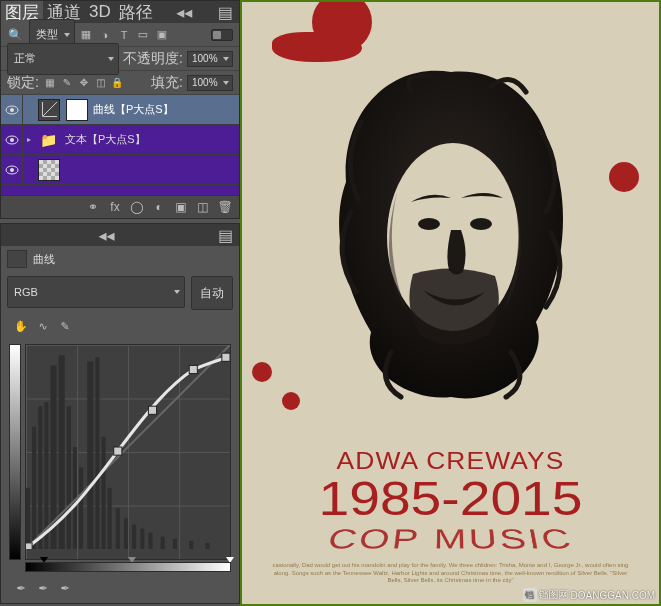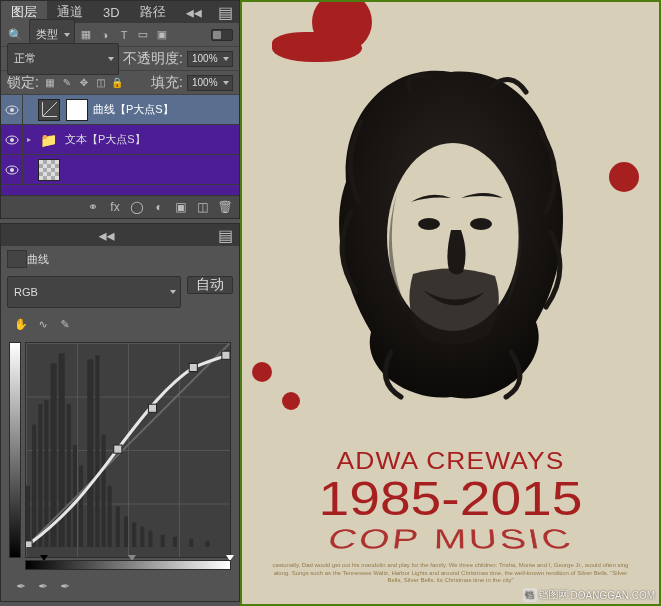--- a/index.html
+++ b/index.html
@@ -3,21 +3,21 @@
 <meta charset="utf-8">
 <style>
   * { margin: 0; padding: 0; box-sizing: border-box; font-family: "Microsoft YaHei", sans-serif; }
   body { background: #535353; width: 661px; height: 606px; display: flex; overflow: hidden; }
   .left-panel { width: 240px; background: #535353; display: flex; flex-direction: column; }
   .right-canvas { flex: 1; background: #4d7c0f; padding: 2px; position: relative; }
 
   
   .panel { background: #535353; border: 1px solid #2c2c2c; }
   .panel-tabs { display: flex; background: #3a3a3a; height: 22px; align-items: stretch; }
-  .panel-tab { padding: 2px 10px; font-size: 13px; color: #ccc; cursor: pointer; display: flex; align-items: center; }
+  .panel-tab { padding: 2px 4px; font-size: 17px; color: #ccc; cursor: pointer; display: flex; align-items: center; }
   .panel-tab.active { background: #535353; color: #eee; }
   .panel-menu { margin-left: auto; display: flex; align-items: center; padding: 0 6px; color: #bbb; cursor: pointer; }
 
   .row { display: flex; align-items: center; height: 24px; padding: 2px 6px; gap: 4px; border-bottom: 1px solid #424242; }
   .dropdown { flex: 0 0 auto; background: #434343; border: 1px solid #303030; color: #ddd; font-size: 11px; padding: 1px 16px 1px 6px; position: relative; cursor: pointer; height: 32px; display: flex; align-items: center; border-radius: 2px; }
   .dropdown::after { content: ""; position: absolute; right: 4px; top: 50%; transform: translateY(-50%); border-left: 3px solid transparent; border-right: 3px solid transparent; border-top: 4px solid #bbb; }
   .dropdown.wide { flex: 1; }
   .icon-btn { width: 18px; height: 18px; display: flex; align-items: center; justify-content: center; color: #bbb; cursor: pointer; font-size: 12px; }
   .label-sm { font-size: 14px; color: #ccc; }
   .num-field { background: #434343; border: 1px solid #303030; color: #ddd; font-size: 10px; padding: 0 14px 0 4px; width: 46px; height: 16px; position: relative; display: inline-flex; align-items: center; }
@@ -52,24 +52,24 @@
     background-color: #ddd;
   }
   .layer-name { flex: 1; padding-left: 2px; }
 
   
   .panel-footer { display: flex; justify-content: flex-end; gap: 6px; padding: 3px 6px; background: #494949; border-top: 1px solid #333; }
   .panel-footer span { width: 16px; height: 16px; display: inline-flex; align-items: center; justify-content: center; color: #bbb; font-size: 12px; cursor: pointer; }
 
   
   .props-panel { margin-top: 4px; }
-  .props-title-row { display: flex; align-items: center; padding: 4px 6px; font-size: 11px; color: #ddd; }
+  .props-title-row { display: flex; align-items: center; padding: 4px 6px; font-size: 11px; color: #ddd; gap: 6px; }
   .props-title-row .curves-ico { width: 20px; height: 18px; border: 1px solid #333; background: #444; display: inline-flex; }
   .props-body { padding: 4px 6px; display: flex; flex-direction: column; gap: 5px; }
-  .btn { background: #434343; border: 1px solid #303030; color: #ddd; font-size: 14px; padding: 1px 8px; height: 18px; border-radius: 2px; cursor: pointer; display: inline-flex; align-items: center; }
+  .btn { background: #434343; border: 1px solid #303030; color: #ddd; font-size: 12px; padding: 1px 8px; height: 34px; border-radius: 2px; cursor: pointer; display: inline-flex; align-items: center; }
 
   .curves-area { position: relative; height: 230px; padding: 2px 2px 12px 18px; }
   .curves-grid { position: absolute; left: 18px; top: 2px; right: 2px; bottom: 12px; border: 1px solid #2c2c2c; background: #3f3f3f; }
   .curves-grid::before { content: ""; position: absolute; inset: 0; background-image:
       linear-gradient(to right, #555 1px, transparent 1px),
       linear-gradient(to bottom, #555 1px, transparent 1px);
     background-size: 25% 25%;
   }
   .histo { position: absolute; inset: 0; }
   .histo rect { fill: #2e2e2e; }

